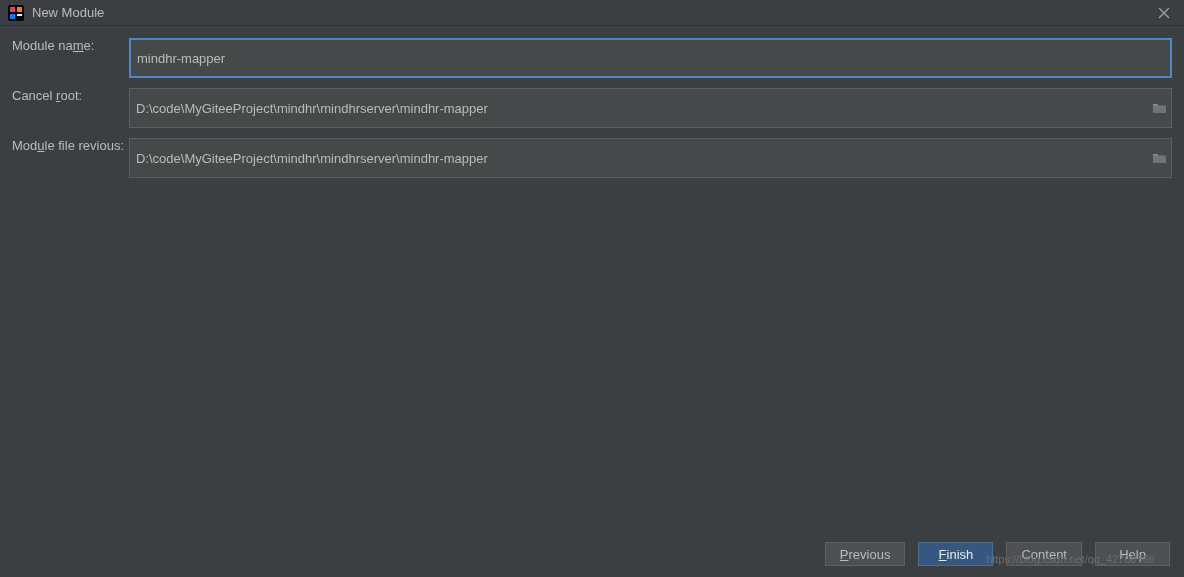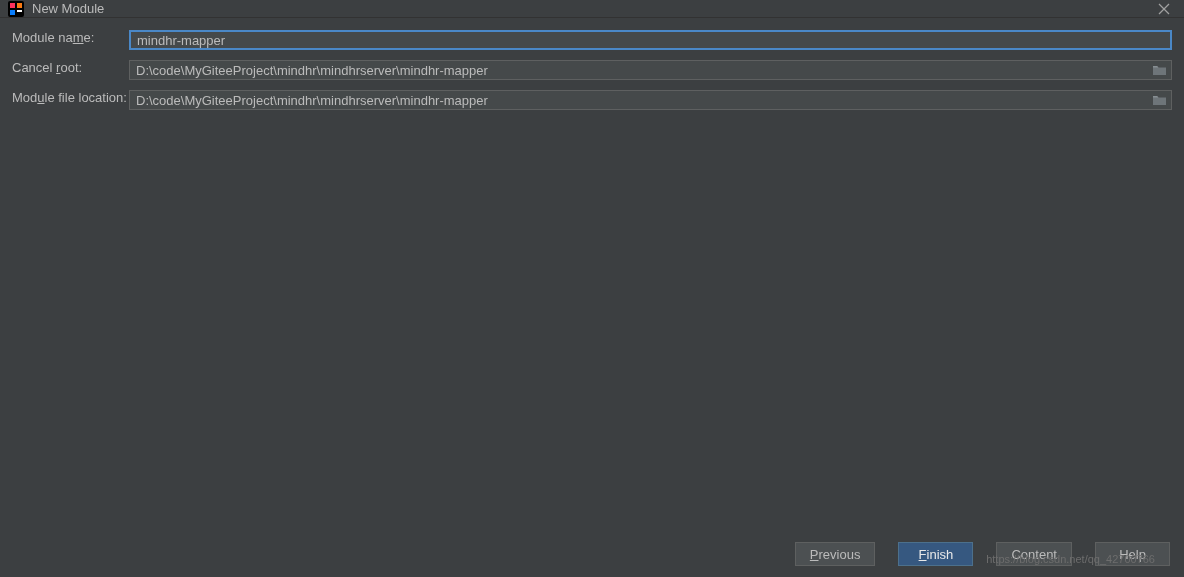--- a/index.html
+++ b/index.html
@@ -11,21 +11,21 @@
       width: 1184px;
       height: 577px;
       background: #3c3f41;
       font-family: "Segoe UI", Arial, sans-serif;
       font-size: 13px;
       color: #bbbbbb;
       overflow: hidden;
       position: relative;
     }
     .titlebar {
-      height: 18px;
+      height: 26px;
       display: flex;
       align-items: center;
       padding: 0 8px;
       border-bottom: 1px solid #323232;
     }
     .app-icon {
       width: 16px;
       height: 16px;
       margin-right: 8px;
       display: inline-flex;
@@ -64,21 +64,21 @@
       text-decoration: underline;
     }
     .input-wrapper {
       flex: 1;
       position: relative;
       display: flex;
       align-items: center;
     }
     .text-input {
       width: 100%;
-      height: 20px;
+      height: 40px;
       background: #45494a;
       border: 1px solid #5e6060;
       color: #bbbbbb;
       padding: 0 6px;
       font-size: 13px;
       font-family: inherit;
       outline: none;
     }
     .text-input.focused {
       border: 2px solid #4a88c7;
@@ -97,21 +97,21 @@
       cursor: pointer;
       display: flex;
       align-items: center;
       justify-content: center;
     }
     .button-bar {
       position: absolute;
       bottom: 11px;
       right: 14px;
       display: flex;
-      gap: 23px;
+      gap: 13px;
     }
     .btn {
       min-width: 75px;
       height: 24px;
       background: #4c5052;
       border: 1px solid #5e6060;
       color: #bbbbbb;
       font-size: 13px;
       font-family: inherit;
       cursor: pointer;
@@ -178,21 +178,21 @@
         <svg width="15" height="12" viewBox="0 0 15 12">
           <path d="M1 2 L5 2 L6.5 3.5 L14 3.5 L14 11 L1 11 Z" fill="#6e7579"></path>
           <path d="M1 2 L5 2 L6.5 3.5 L1 3.5 Z" fill="#878f93"></path>
         </svg>
       </span>
     </div>
   </div>
 
   <div class="form-row">
     <label class="form-label">
-      <span>Mod</span><span class="underline">u</span><span>le file location:</span>
+      <span>Mod</span><span class="underline">u</span><span>le file revious:</span>
     </label>
     <div class="input-wrapper">
       <input type="text" class="text-input with-icon" value="D:\code\MyGiteeProject\mindhr\mindhrserver\mindhr-mapper" style="">
       <span class="browse-icon">
         <svg width="15" height="12" viewBox="0 0 15 12">
           <path d="M1 2 L5 2 L6.5 3.5 L14 3.5 L14 11 L1 11 Z" fill="#6e7579"></path>
           <path d="M1 2 L5 2 L6.5 3.5 L1 3.5 Z" fill="#878f93"></path>
         </svg>
       </span>
     </div>

